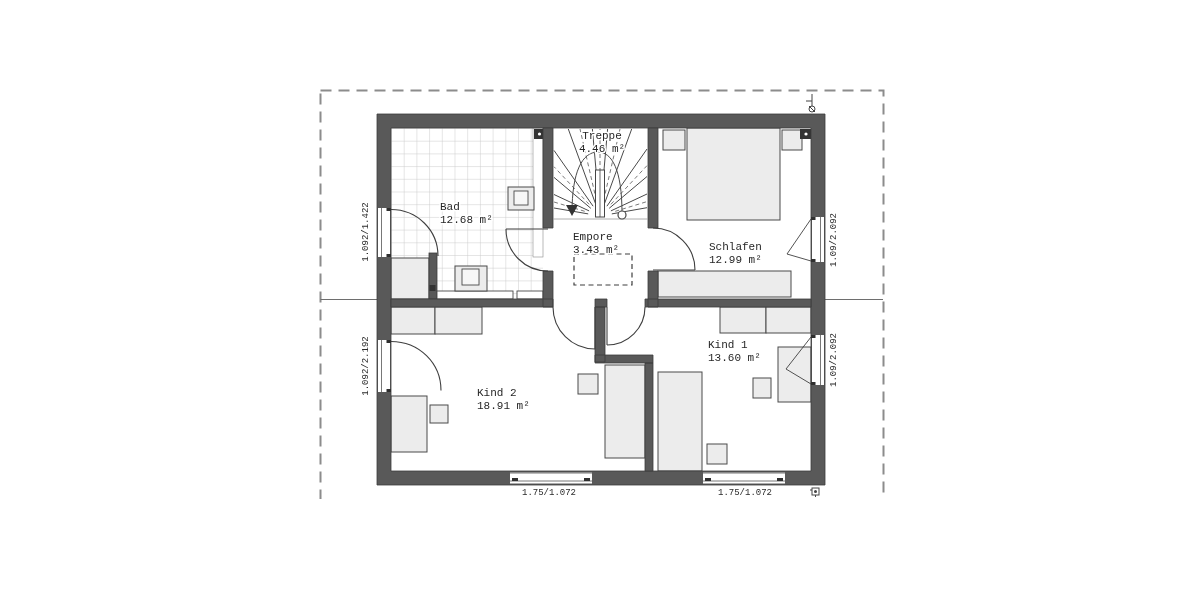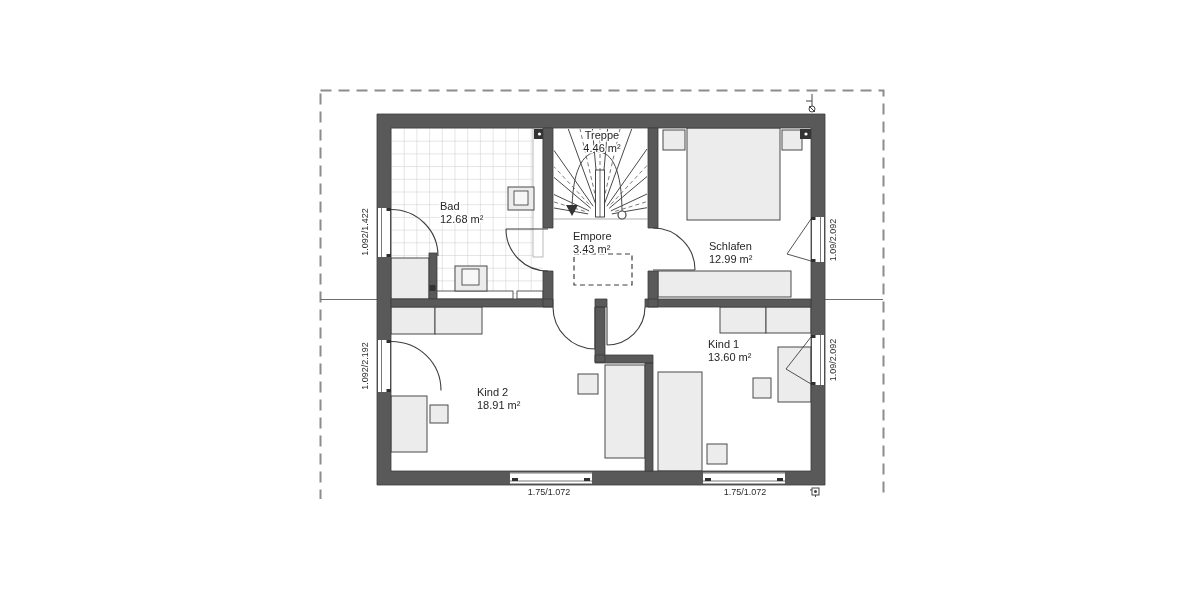--- a/index.html
+++ b/index.html
@@ -1,17 +1,17 @@
 <!DOCTYPE html>
 <html style="--wall: #595959; --furniture: #ececec; --tile_line: #c6c6c6; --boundary: #8c8c8c; --background: #ffffff;"><head>
 <meta charset="utf-8">
 <style>
   html,body{margin:0;padding:0;background:#fff;}
   #stage{position:relative;width:1200px;height:499px;background:var(--background,#fff);overflow:hidden;
-         font-family:Liberation Sans, sans-serif;}
+         font-family:Liberation Mono, monospace;}
   .wall{fill:var(--wall,#595959);stroke:#3e3e3e;stroke-width:.8;}
   .furn{fill:var(--furniture,#ececec);stroke:#4a4a4a;stroke-width:1;}
   .furn-inner{fill:#f7f7f7;stroke:#4a4a4a;stroke-width:.9;}
   .furn-white{fill:#fff;stroke:#4a4a4a;stroke-width:.9;}
   .arc{fill:none;stroke:#3f3f3f;stroke-width:1.1;}
   .thin{fill:none;stroke:#3f3f3f;stroke-width:.9;}
   .glass{stroke:#555;stroke-width:.8;}
   .tick{fill:#2f2f2f;}
   .stair-line{stroke:#4a4a4a;stroke-width:1;fill:none;}
   .stair-dash{stroke:#6a6a6a;stroke-width:.9;stroke-dasharray:4 3;fill:none;}

